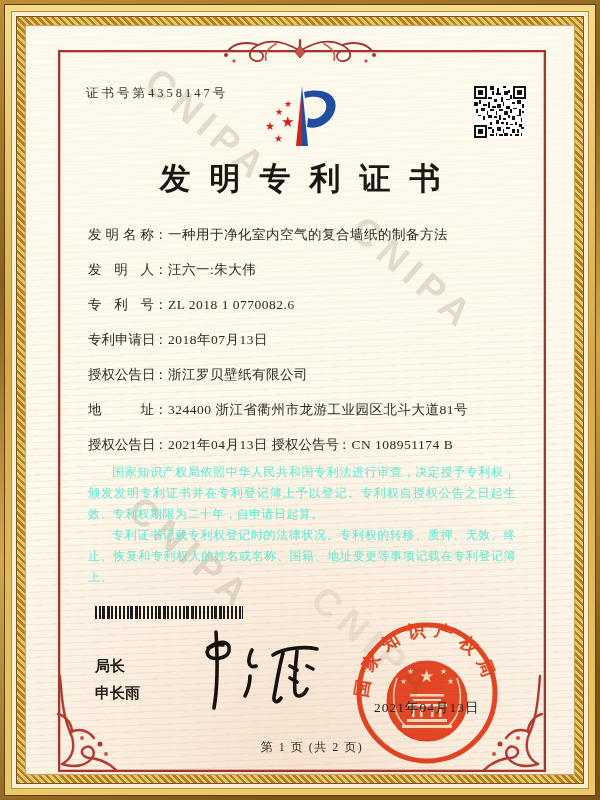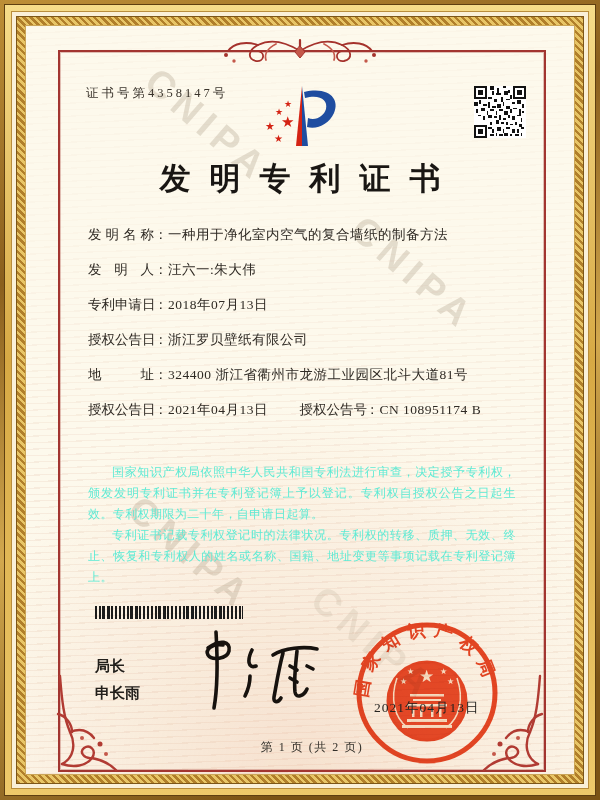--- a/index.html
+++ b/index.html
@@ -27,21 +27,21 @@
   
   .cert-no{left:86px;top:85px;font-size:12.5px;letter-spacing:3px;color:#3a342c;}
   .title{left:0;top:158px;width:600px;text-align:center;font-size:31px;font-weight:bold;
          letter-spacing:19px;text-indent:19px;color:#191613;}
   
   .fields{left:88px;top:224px;width:428px;font-size:13.5px;}
   .frow{margin-bottom:14px;line-height:21px;white-space:nowrap;}
   .flabel{display:inline-block;width:66px;text-align:justify;text-align-last:justify;vertical-align:top;}
   .colon{display:inline-block;width:14px;vertical-align:top;}
   .fvalue{letter-spacing:0.5px;}
-  .pair2{margin-left:28px;}
+  .pair2{}
   
   .paras{left:88px;top:462px;width:428px;font-size:12px;line-height:21px;text-align:justify;
          letter-spacing:0.4px;color:#5eead4;}
   .paras p{margin:0;text-indent:2em;}
   
   .barcode{left:95px;top:606px;width:148px;height:13px;
     background:
       repeating-linear-gradient(90deg,#1b1b1b 0 2px,rgba(0,0,0,0) 2px 4px),
       repeating-linear-gradient(90deg,#1b1b1b 0 1px,rgba(0,0,0,0) 1px 7px);}
   
@@ -124,20 +124,23 @@
 </svg>
 
 <div class="abs title z3">发明专利证书</div>
 
 <div class="abs fields z3">
   <div class="frow">
     <span class="flabel">发明名称</span><span class="colon">：</span><span class="fvalue">一种用于净化室内空气的复合墙纸的制备方法</span>
   </div>
   <div class="frow">
     <span class="flabel">发明人</span><span class="colon">：</span><span class="fvalue">汪六一:朱大伟</span>
+  </div>
+  <div class="frow">
+    <span class="flabel">专利号</span><span class="colon">：</span><span class="fvalue">ZL 2018 1 0770082.6</span>
   </div>
   <div class="frow">
     <span class="flabel">专利申请日</span><span class="colon">：</span><span class="fvalue">2018年07月13日</span>
   </div>
   <div class="frow">
     <span class="flabel">授权公告日</span><span class="colon">：</span><span class="fvalue">浙江罗贝壁纸有限公司</span>
   </div>
   <div class="frow">
     <span class="flabel">地址</span><span class="colon">：</span><span class="fvalue">324400 浙江省衢州市龙游工业园区北斗大道81号</span>
   </div>

